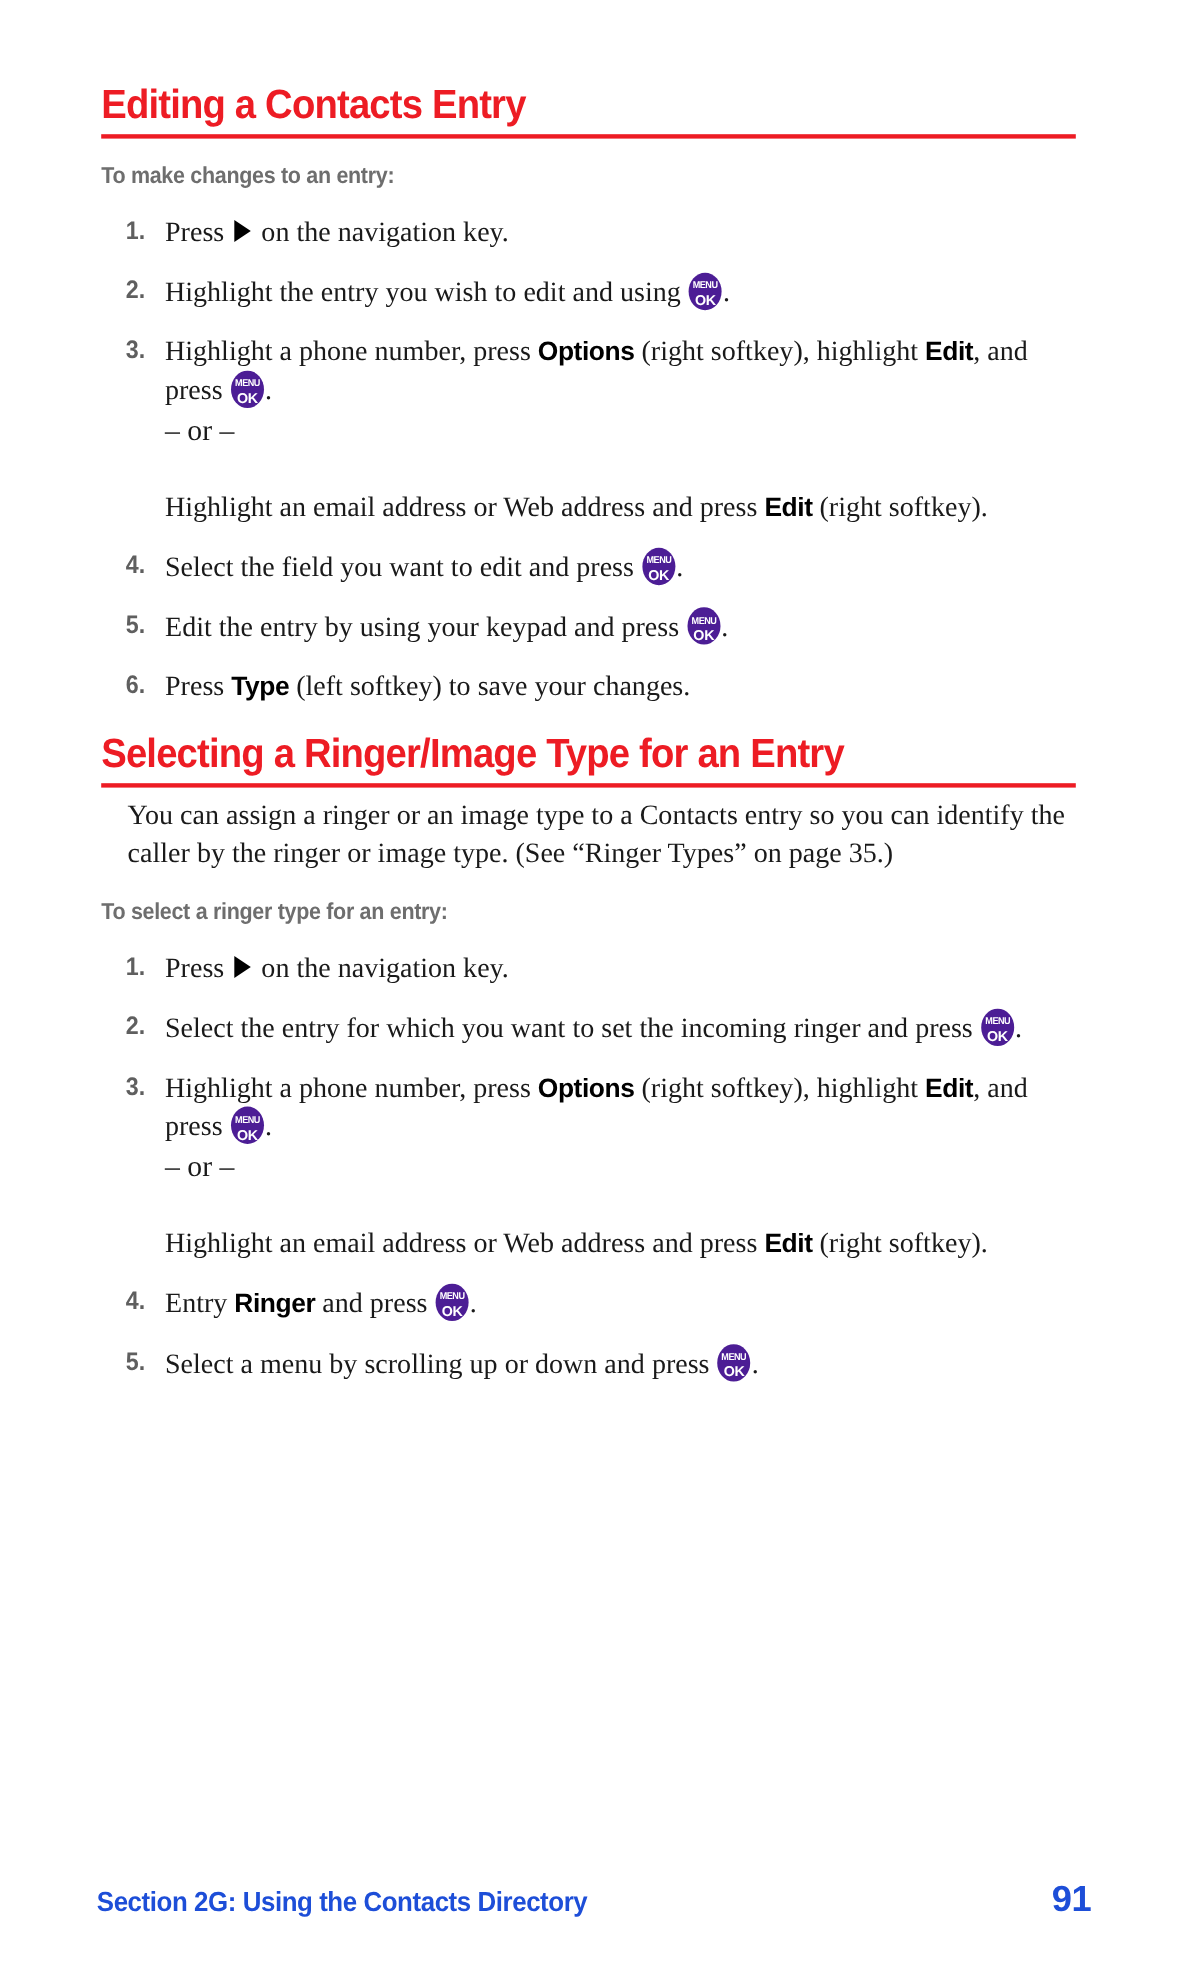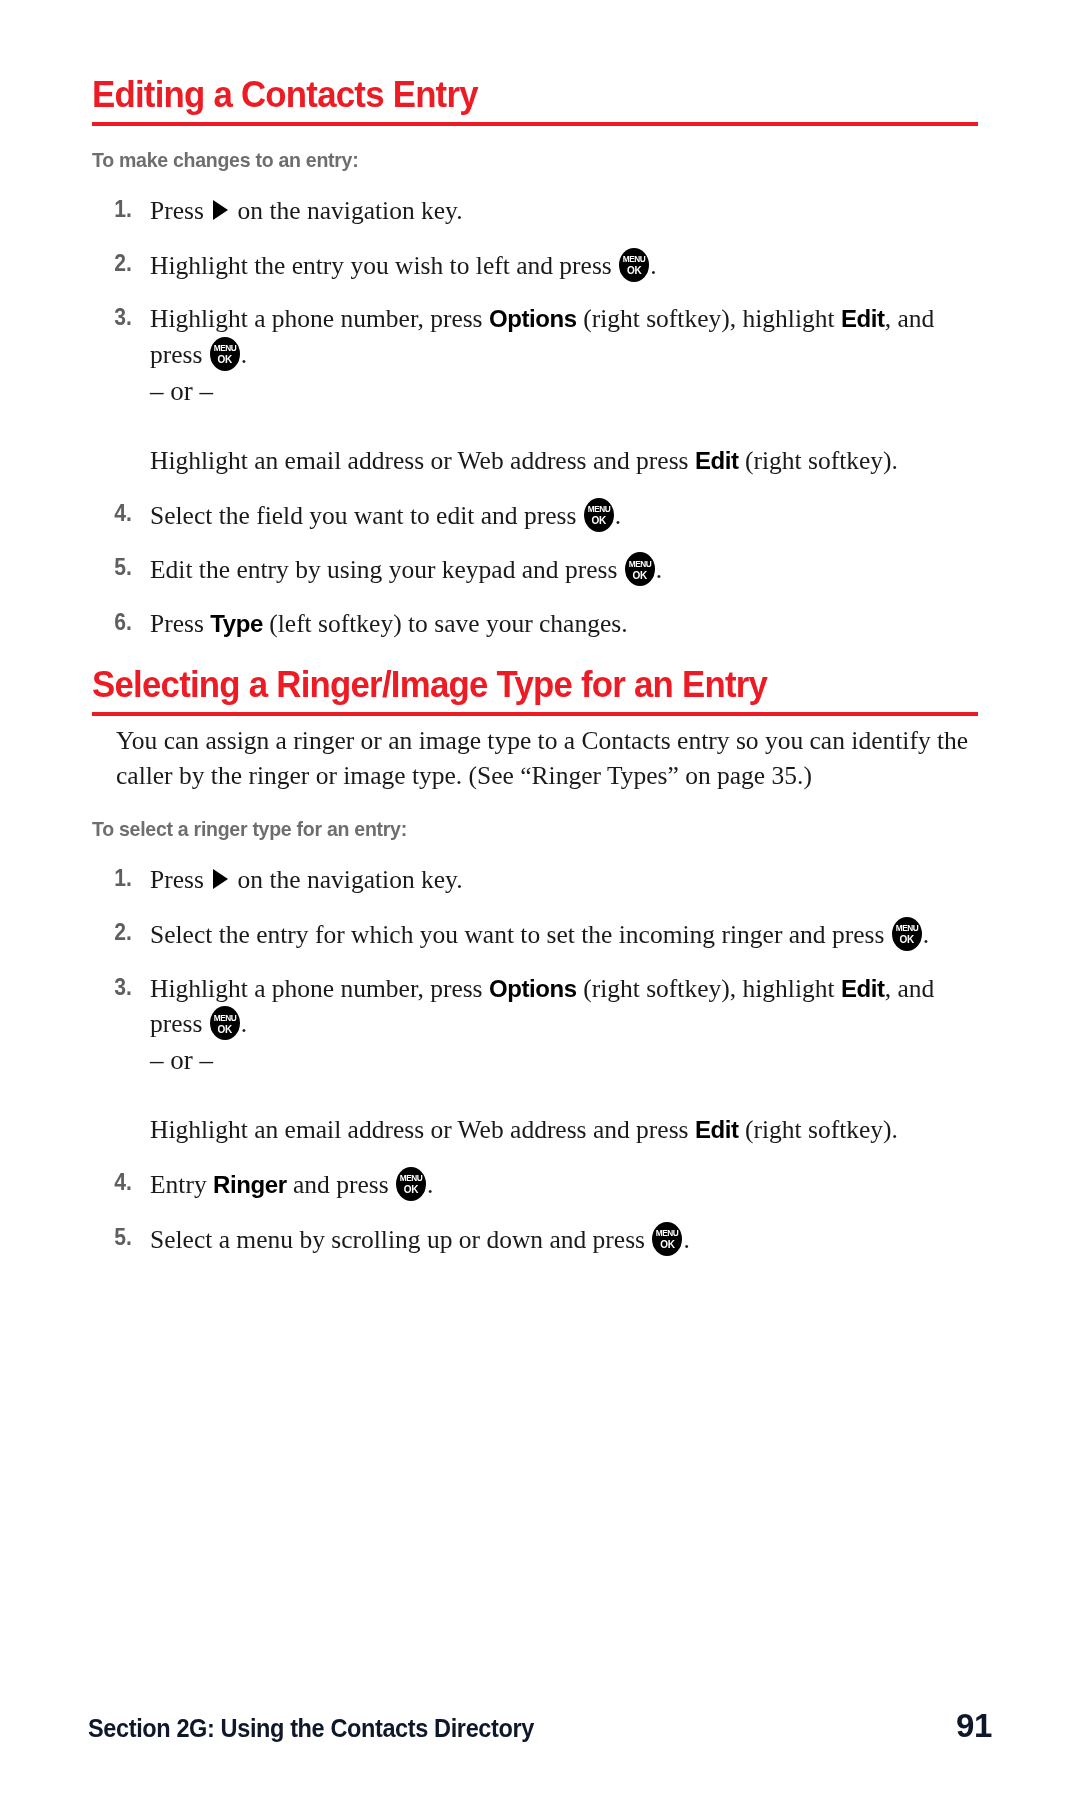--- a/index.html
+++ b/index.html
@@ -117,21 +117,21 @@
     border-left: 15px solid #000;
     border-top: 10px solid transparent;
     border-bottom: 10px solid transparent;
     vertical-align: -1px;
     margin: 0 3px 0 3px;
   }
   .menu-ok-key {
     display: inline-block;
     width: 30px;
     height: 34px;
-    background: #000000;
+    background: #4c1d95;
     border-radius: 50%;
     vertical-align: -8px;
     position: relative;
     margin: 0 1px;
     overflow: hidden;
   }
   .menu-ok-key .mk-menu,
   .menu-ok-key .mk-ok {
     position: absolute;
     left: 0;
@@ -143,36 +143,36 @@
     line-height: 1;
   }
   .menu-ok-key .mk-menu {
     top: 7.5px;
     font-size: 9px;
     letter-spacing: -0.5px;
     transform: scaleX(0.92);
   }
   .menu-ok-key .mk-ok {
     top: 18.5px;
-    font-size: 10px;
+    font-size: 13px;
     letter-spacing: -0.3px;
   }
 
   
   .footer {
     position: absolute;
     left: 88px;
     right: 88px;
     bottom: 55px;
     display: flex;
     align-items: baseline;
     justify-content: space-between;
     font-family: "Liberation Sans", "DejaVu Sans", sans-serif;
     font-weight: bold;
-    color: #0f172a;
+    color: #1d4ed8;
     font-size: 25px;
     letter-spacing: -0.4px;
   }
   .footer-left { transform: scaleX(0.94); transform-origin: left center; }
   .footer-page { font-size: 33px; }
 </style>
 </head>
 <body>
 
 <div class="page">
@@ -181,21 +181,21 @@
 
     <div class="heading-block">
       <h1 class="section-heading">Editing a Contacts Entry</h1>
       <div class="heading-rule"></div>
     </div>
 
     <div class="sub-heading" style="margin-top:22px;">To make changes to an entry:</div>
 
     <ol class="steps" id="steps-1" style="margin-top:22px;">
         <li style="margin-bottom: 19px;"><span class="num">1.</span><span><span>Press </span><span class="nav-arrow"></span><span> on the navigation key.</span></span></li>
-        <li style="margin-bottom: 19px;"><span class="num">2.</span><span><span>Highlight the entry you wish to left and press </span><span class="menu-ok-key"><span class="mk-menu">MENU</span><span class="mk-ok">OK</span></span><span>.</span></span></li>
+        <li style="margin-bottom: 19px;"><span class="num">2.</span><span><span>Highlight the entry you wish to edit and using </span><span class="menu-ok-key"><span class="mk-menu">MENU</span><span class="mk-ok">OK</span></span><span>.</span></span></li>
         <li style="margin-bottom: 19px;"><span class="num">3.</span><span><span>Highlight a phone number, press </span><span class="ui-term">Options</span><span> (right softkey), highlight </span><span class="ui-term">Edit</span><span>, and press </span><span class="menu-ok-key"><span class="mk-menu">MENU</span><span class="mk-ok">OK</span></span><span>.</span><br><span class="or-line">– or –</span><br><span>Highlight an email address or Web address and press </span><span class="ui-term">Edit</span><span> (right softkey).</span></span></li>
         <li style="margin-bottom: 19px;"><span class="num">4.</span><span><span>Select the field you want to edit and press </span><span class="menu-ok-key"><span class="mk-menu">MENU</span><span class="mk-ok">OK</span></span><span>.</span></span></li>
         <li style="margin-bottom: 19px;"><span class="num">5.</span><span><span>Edit the entry by using your keypad and press </span><span class="menu-ok-key"><span class="mk-menu">MENU</span><span class="mk-ok">OK</span></span><span>.</span></span></li>
         <li><span class="num">6.</span><span><span>Press </span><span class="ui-term">Type</span><span> (left softkey) to save your changes.</span></span></li>
       </ol>
   </div>
 
   <div style="position:absolute; left:92px; top:666px; width:886px;">
 
     <div class="heading-block">

